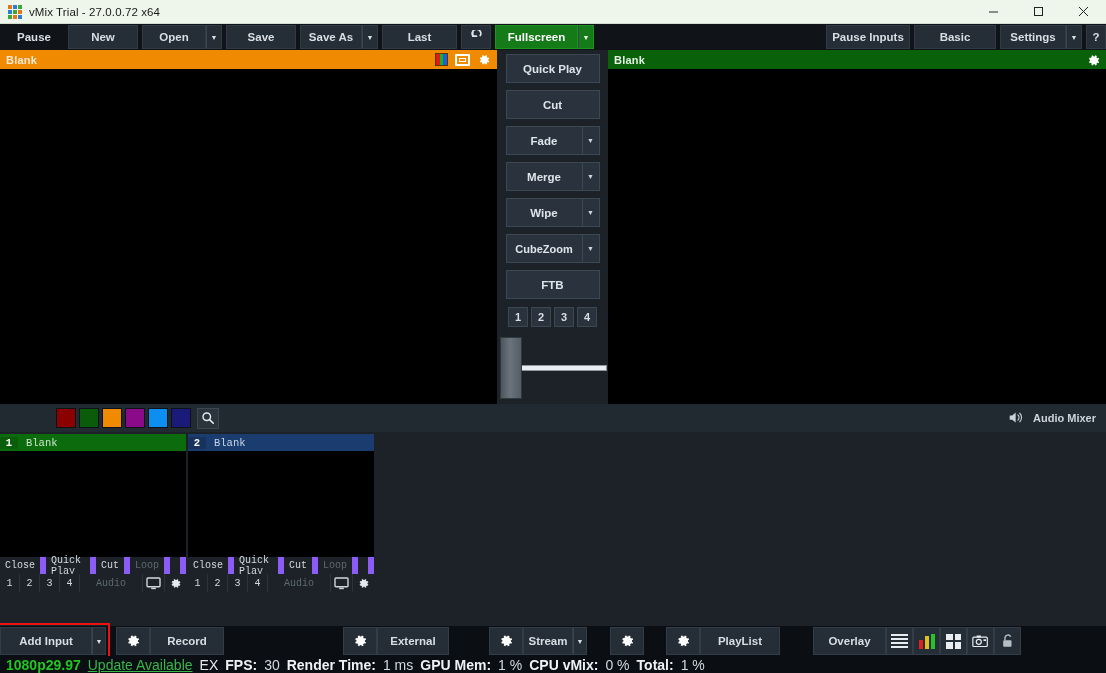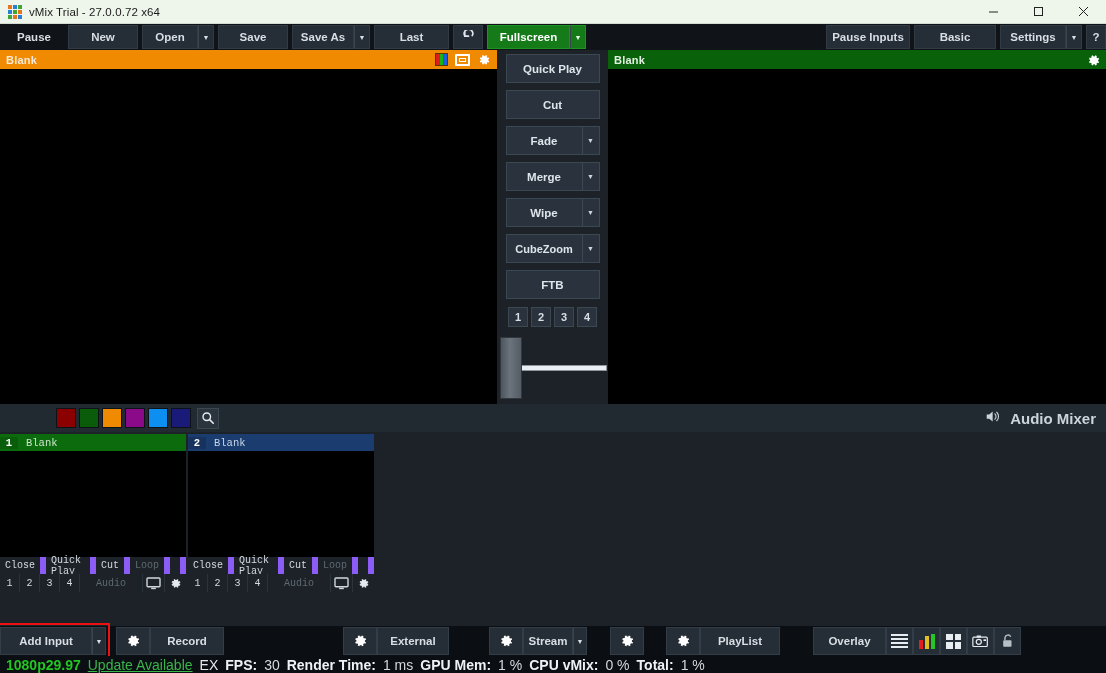--- a/index.html
+++ b/index.html
@@ -90,21 +90,21 @@
   .tbar-handle { position: absolute; left: 1px; top: 0px; width: 22px; height: 62px;
     background: linear-gradient(to right,#4c555d,#6b747c 45%,#545d65); border: 1px solid #31393f; }
 
   
   .inputbar { height: 28px; background: #222a31; display: flex; align-items: center; padding-left: 6px; }
   .swatch { width: 20px; height: 20px; margin-right: 3px; border: 1px solid #0e1216; }
   .searchbtn { width: 22px; height: 21px; background: #2b343d; border: 1px solid #3b4751;
     display: flex; align-items: center; justify-content: center; margin-left: 3px; }
   .ib-fill { flex: 1; }
   .audiomixer { display: flex; align-items: center; gap: 8px; padding-right: 10px;
-    color: #ccd4db; font-size: 15px; font-weight: bold; }
+    color: #ccd4db; font-size: 11px; font-weight: bold; }
 
   
   .inputs { height: 160px; background: #1c2227; display: flex; padding-top: 2px; }
   .inp { width: 186px; margin-right: 2px; display: flex; flex-direction: column; }
   .inp-head { height: 17px; display: flex; align-items: center; font-size: 10.5px;
     font-family: "Liberation Mono", monospace; }
   .inp-head.on-program { background: #0c6b0c; color: #cbe6cb; }
   .inp-head.on-preview { background: #1b3c6e; color: #c6d6ea; }
   .inp-num { width: 18px; text-align: center; color: #fff; font-weight: bold; }
   .inp-head.on-program .inp-num { background: #0a5d0a; }
@@ -192,21 +192,21 @@
           <line x1="10" y1="1" x2="1" y2="10" stroke="currentColor" stroke-width="1"></line>
         </svg>
     </div>
   </div>
 
   <div class="toolbar">
     <div class="tbtn flat" style="width:68px">Pause</div>
     <div class="tbtn" style="width:70px">New</div>
     <div class="gap"></div>
     <div class="grp">
-      <div class="tbtn" style="width:56px">Open</div>
+      <div class="tbtn" style="width:64px">Open</div>
       <div class="tbtn drop">▼</div>
     </div>
     <div class="gap"></div>
     <div class="tbtn" style="width:70px">Save</div>
     <div class="gap"></div>
     <div class="grp">
       <div class="tbtn" style="width:62px">Save As</div>
       <div class="tbtn drop">▼</div>
     </div>
     <div class="gap"></div>

